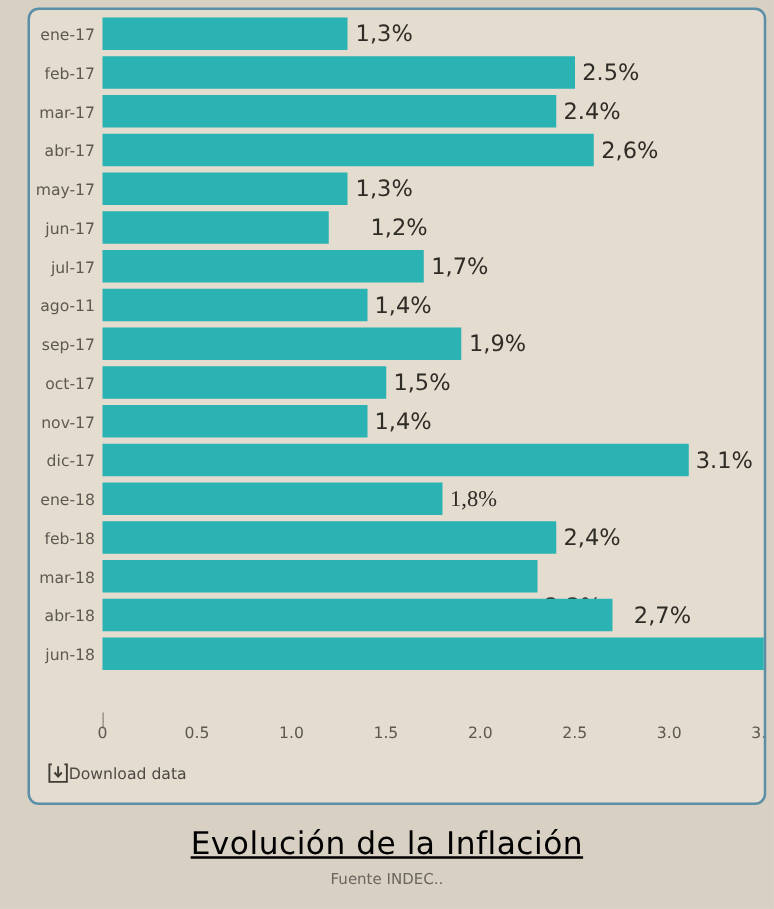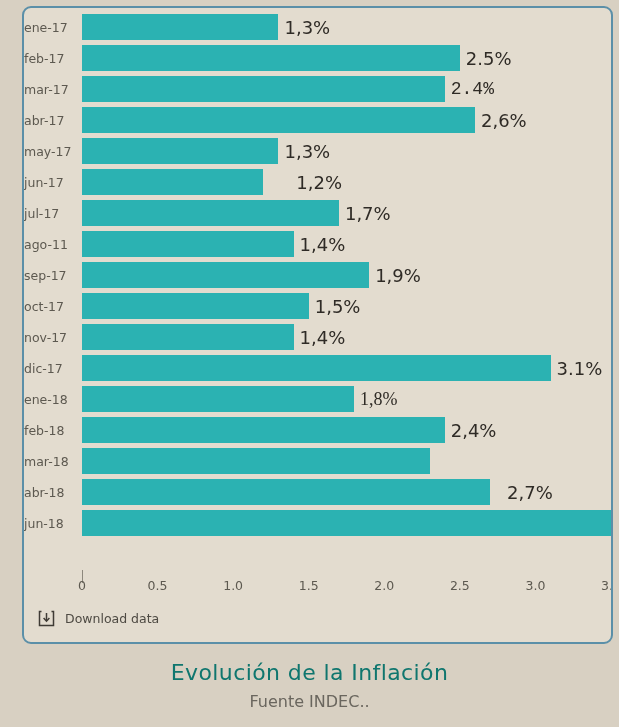--- a/index.html
+++ b/index.html
@@ -49,20 +49,21 @@
     width: 100%;
   }
 
   .cat-label {
     position: absolute;
     left: 0;
     top: 0;
     width: 52px;
     height: 31px;
     line-height: 31px;
+    text-align: right;
     font-size: 12.5px;
     color: #5d5950;
     white-space: nowrap;
   }
 
   .bar-track {
     position: absolute;
     left: 58px;
     top: 0;
     right: 0;
@@ -113,21 +114,20 @@
     white-space: nowrap;
   }
 
   
   .download {
     position: absolute;
     left: 14px;
     top: 602px;
     display: flex;
     align-items: center;
-    gap: 10px;
     cursor: pointer;
   }
   .dl-icon {
     width: 17px;
     height: 17px;
     display: block;
   }
   .dl-text {
     font-size: 12.5px;
     color: #4e4a43;
@@ -135,29 +135,30 @@
 
   
   .footer {
     position: absolute;
     left: 0;
     top: 660px;
     width: 619px;
     text-align: center;
   }
   .chart-title {
-    font-size: 22px;
-    color: #0f766e;
+    font-size: 25px;
+    color: #000000;
     font-weight: normal;
     letter-spacing: 0.4px;
     margin: 0;
+    text-decoration: underline;
   }
   .chart-source {
     margin-top: 7px;
-    font-size: 16px;
+    font-size: 12px;
     color: #6a665e;
   }
 </style>
 </head>
 <body>
 
 <div id="root">
 
   <div class="panel">
 
@@ -173,21 +174,21 @@
           <div class="cat-label">feb-17</div>
           <div class="bar-track">
             <div class="bar" style="width: 377.857px; background: rgb(43, 178, 178);"></div>
             <div class="bar-value" style="left: 377.857px;">2.5%</div>
           </div>
         </div>
         <div class="row">
           <div class="cat-label">mar-17</div>
           <div class="bar-track">
             <div class="bar" style="width: 362.743px; background: rgb(43, 178, 178);"></div>
-            <div class="bar-value" style="left: 362.743px; font-family: Liberation Mono, monospace;">2.4%</div>
+            <div class="bar-value" style="left: 362.743px;">2.4%</div>
           </div>
         </div>
         <div class="row">
           <div class="cat-label">abr-17</div>
           <div class="bar-track">
             <div class="bar" style="width: 392.971px; background: rgb(43, 178, 178);"></div>
             <div class="bar-value" style="left: 392.971px;">2,6%</div>
           </div>
         </div>
         <div class="row">

